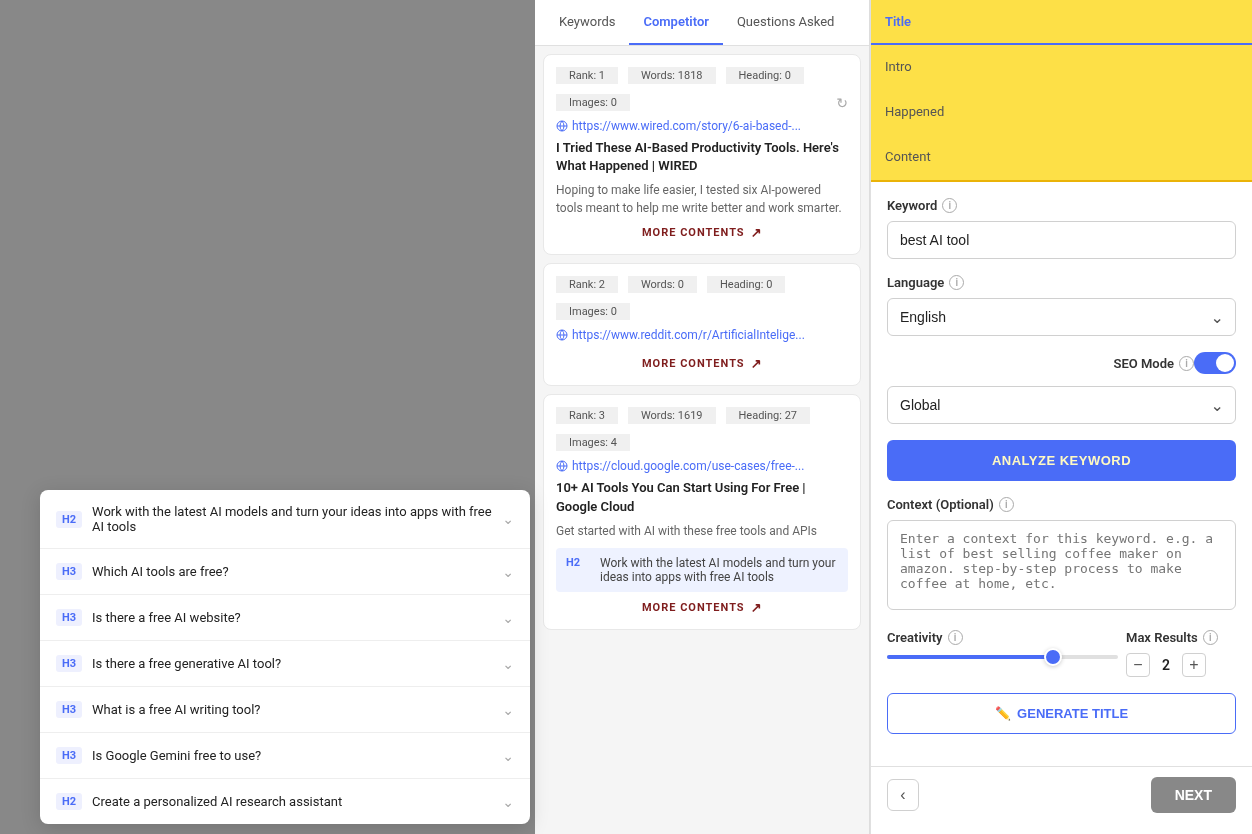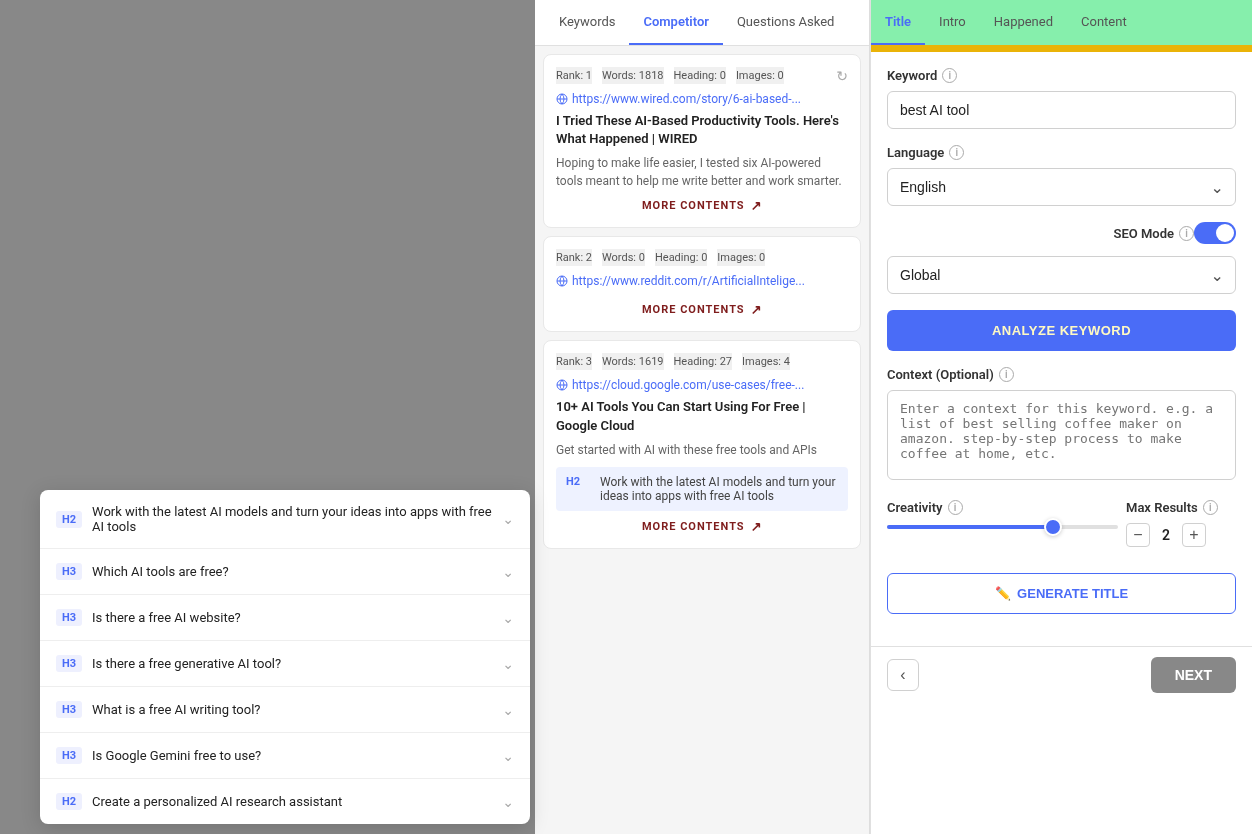--- a/index.html
+++ b/index.html
@@ -18,30 +18,30 @@
     .right-panel { width: 382px; height: 834px; background: #fff; overflow-y: auto; border-left: 1px solid #e0e0e0; }
 
     
     .middle-tabs { display: flex; background: #fff; border-bottom: 1px solid #e0e0e0; padding: 0 10px; }
     .middle-tab { padding: 14px 14px; font-size: 13px; color: #555; cursor: pointer; border-bottom: 2px solid transparent; }
     .middle-tab.active { color: #4a6cf7; border-bottom: 2px solid #4a6cf7; font-weight: 600; }
 
     
     .competitor-item { background: #fff; margin: 8px 8px; border-radius: 8px; padding: 12px; border: 1px solid #e8e8e8; }
     .rank-bar { display: flex; gap: 10px; align-items: center; margin-bottom: 8px; flex-wrap: wrap; }
-    .rank-badge { font-size: 11px; color: #555; background: #f0f0f0; padding: 2px 0; border-radius: 0; }
+    .rank-badge { font-size: 11px; color: #555; background: #f0f0f0; padding: 2px 13px; border-radius: 0; }
     .refresh-btn { margin-left: auto; color: #aaa; cursor: pointer; background: none; border: none; font-size: 14px; }
     .competitor-url { color: #4a6cf7; font-size: 12px; margin-bottom: 6px; display: flex; align-items: center; gap: 4px; }
     .competitor-title { font-size: 13px; font-weight: 600; color: #222; margin-bottom: 6px; line-height: 1.4; }
     .competitor-desc { font-size: 12px; color: #666; line-height: 1.5; }
     .more-contents-btn { display: flex; align-items: center; justify-content: center; gap: 6px; color: #7f1d1d; font-size: 12px; font-weight: 600; cursor: pointer; padding: 8px 0 2px; letter-spacing: 0.5px; }
     .more-contents-btn span { font-size: 11px; }
 
     
-    .right-tabs { display: flex; border-bottom: 7px solid #eab308; background: #86efac; }
+    .right-tabs { display: flex; border-bottom: 2px solid #eab308; background: #fde047; flex-direction: column; }
     .right-tab { padding: 14px 14px; font-size: 13px; color: #555; cursor: pointer; border-bottom: 2px solid transparent; }
     .right-tab.active { color: #4a6cf7; border-bottom: 2px solid #4a6cf7; font-weight: 600; }
 
     .right-content { padding: 16px; }
     .field-label { font-size: 13px; font-weight: 600; color: #333; margin-bottom: 8px; display: flex; align-items: center; gap: 5px; }
     .info-icon { display: inline-flex; align-items: center; justify-content: center; width: 15px; height: 15px; border-radius: 50%; border: 1.5px solid #aaa; color: #aaa; font-size: 10px; cursor: pointer; }
     .text-input { width: 100%; border: 1.5px solid #d0d0d0; border-radius: 6px; padding: 10px 12px; font-size: 14px; color: #222; outline: none; }
 
     .select-wrapper { position: relative; }
     .select-input { width: 100%; border: 1.5px solid #d0d0d0; border-radius: 6px; padding: 10px 12px; font-size: 14px; color: #222; appearance: none; background: #fff; cursor: pointer; outline: none; }
@@ -50,21 +50,21 @@
     .field-group { margin-bottom: 16px; }
 
     .seo-mode-row { display: flex; align-items: center; justify-content: flex-end; margin-bottom: 12px; }
     .toggle-switch { width: 42px; height: 22px; background: #4a6cf7; border-radius: 11px; position: relative; cursor: pointer; }
     .toggle-knob { width: 18px; height: 18px; background: #fff; border-radius: 50%; position: absolute; top: 2px; right: 2px; }
 
     .analyze-btn { width: 100%; background: #4a6cf7; color: #fef9c3; border: none; border-radius: 6px; padding: 13px; font-size: 13px; font-weight: 700; letter-spacing: 0.5px; cursor: pointer; margin-bottom: 16px; }
 
     .context-textarea { width: 100%; border: 1.5px solid #d0d0d0; border-radius: 6px; padding: 10px 12px; font-size: 13px; color: #aaa; height: 90px; resize: none; outline: none; }
 
-    .creativity-row { display: flex; gap: 8px; align-items: flex-start; margin-bottom: 26px; }
+    .creativity-row { display: flex; gap: 8px; align-items: flex-start; margin-bottom: 16px; }
     .creativity-col { flex: 1; }
     .slider-track { width: 100%; height: 4px; background: #e0e0e0; border-radius: 2px; position: relative; margin-top: 10px; }
     .slider-fill { width: 70%; height: 4px; background: #4a6cf7; border-radius: 2px; }
     .slider-knob { width: 18px; height: 18px; background: #4a6cf7; border-radius: 50%; position: absolute; top: -7px; left: 68%; border: 2px solid #fff; box-shadow: 0 1px 4px rgba(0,0,0,0.2); }
     .max-results-col { width: 110px; }
     .stepper { display: flex; align-items: center; gap: 6px; margin-top: 8px; }
     .stepper-btn { width: 24px; height: 24px; border: 1.5px solid #d0d0d0; border-radius: 4px; background: #fff; cursor: pointer; display: flex; align-items: center; justify-content: center; font-size: 16px; color: #555; }
     .stepper-value { font-size: 14px; font-weight: 600; color: #222; min-width: 20px; text-align: center; }
 
     .generate-btn { width: 100%; background: #fff; color: #4a6cf7; border: 1.5px solid #4a6cf7; border-radius: 6px; padding: 12px; font-size: 13px; font-weight: 700; cursor: pointer; display: flex; align-items: center; justify-content: center; gap: 6px; margin-bottom: 16px; }

